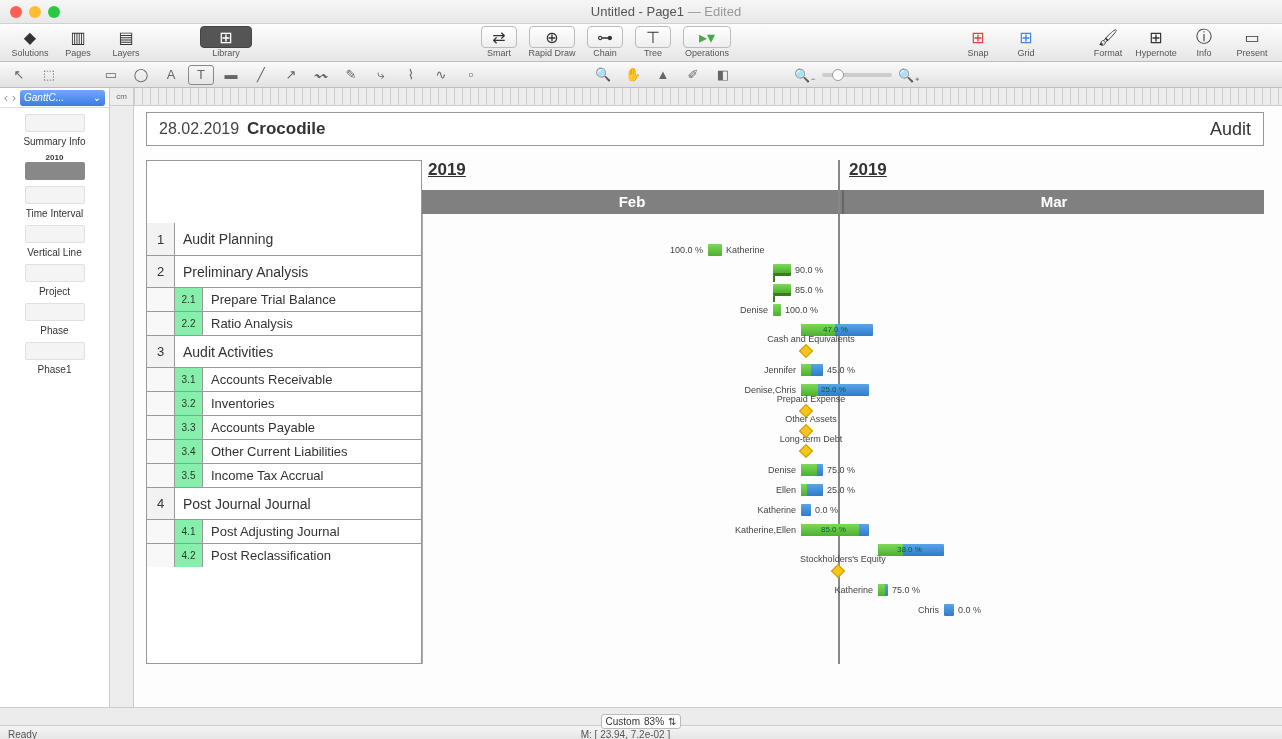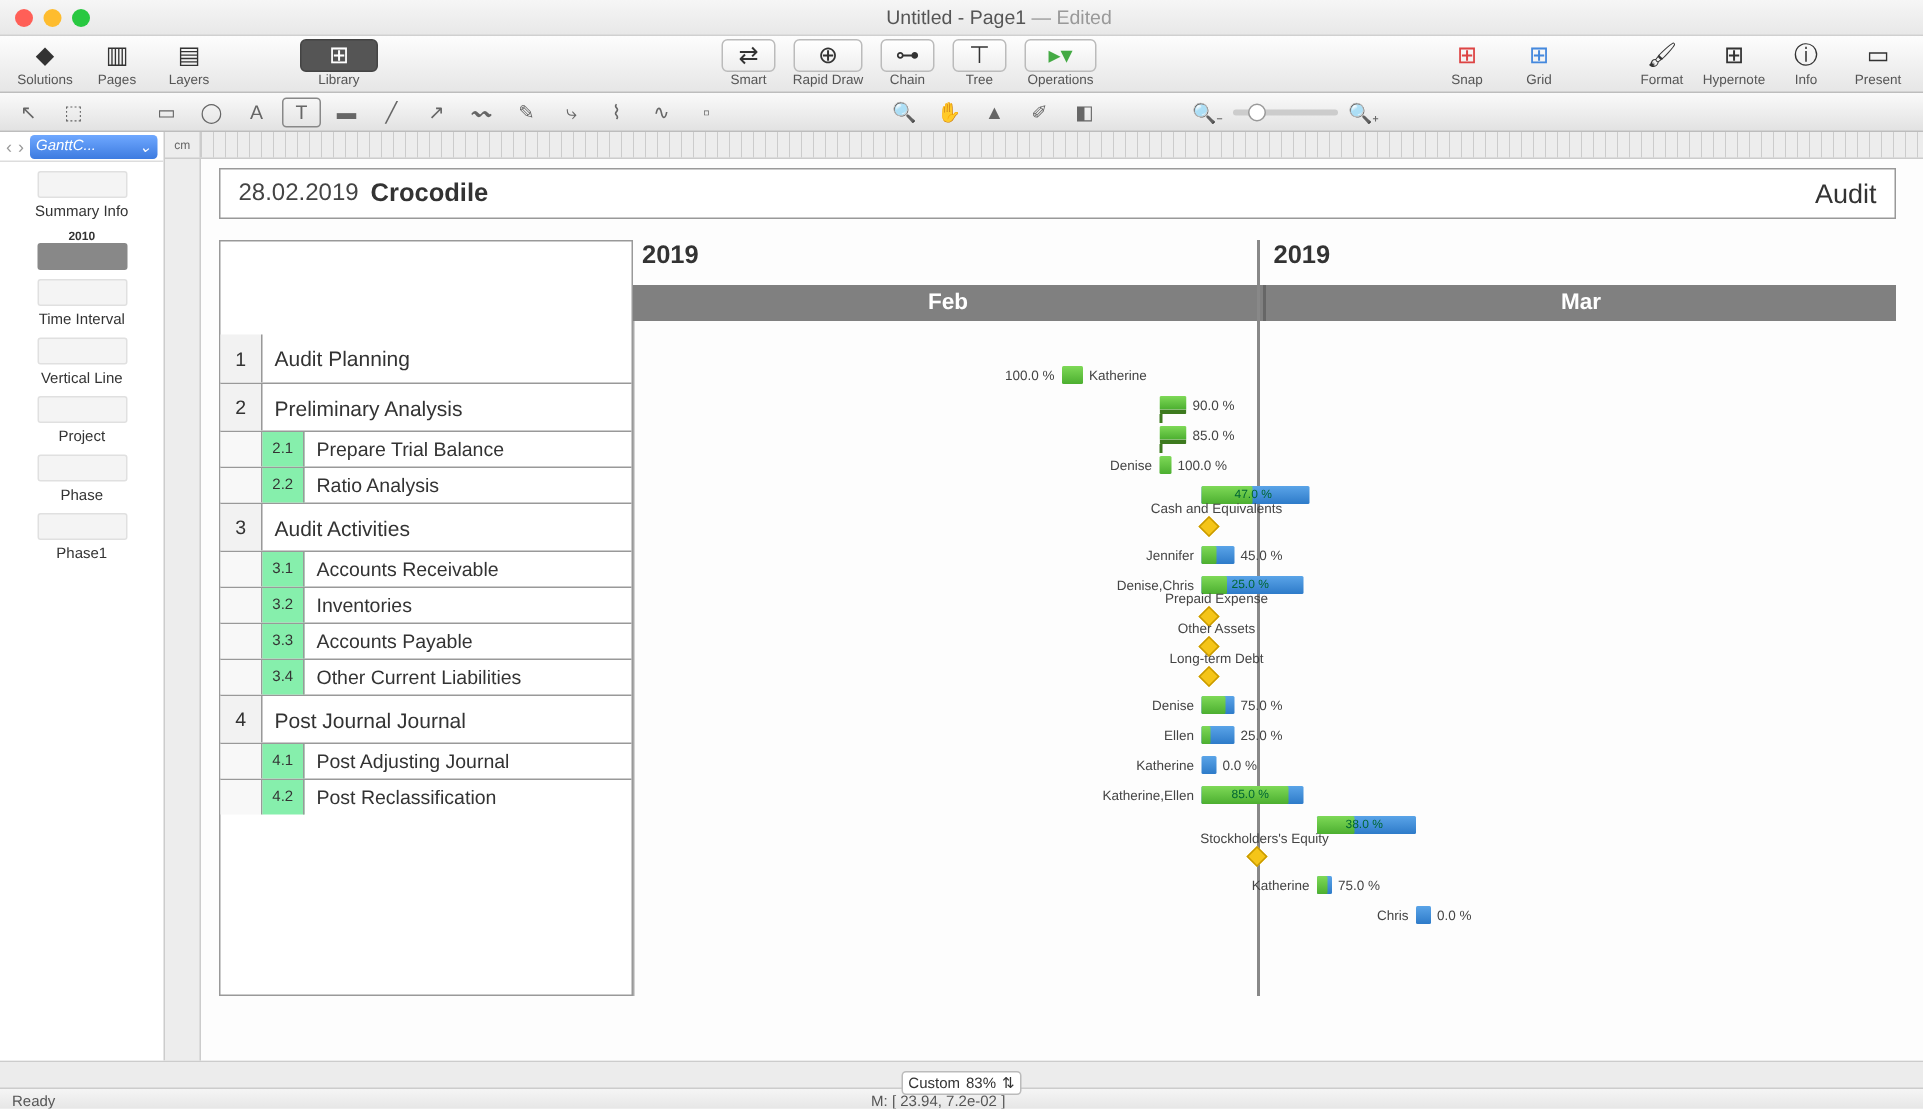--- a/index.html
+++ b/index.html
@@ -63,21 +63,21 @@
 .taskrow .num { width:28px; display:flex; align-items:center; justify-content:center; border-right:1px solid #999; background:#f2f2f2; font-size:13px; }
 .taskrow .sub { width:28px; border-right:1px solid #999; background:#f8f8f8; }
 .taskrow .snum { width:28px; display:flex; align-items:center; justify-content:center; border-right:1px solid #999; background:#86efac; font-size:10px; }
 .taskrow .txt { flex:1; display:flex; align-items:center; padding:0 8px; font-size:13px; }
 .taskrow.hdr { height:32px; }
 .taskrow.hdr .txt{font-size:14px}
 .taskrow.sub2 { height:24px; }
 
 .chartarea { flex:1; position:relative; }
 .yearrow { display:flex; height:30px; }
-.yearrow .y { flex:1; font-weight:700; font-size:17px; padding-left:6px; }
+.yearrow .y { flex:1; font-weight:700; font-size:17px; padding-left:6px;text-decoration:underline; }
 .monthrow { display:flex; height:24px; background:#808080; color:#fff; font-weight:600; font-size:15px; }
 .monthrow .m { flex:1; text-align:center; line-height:24px; }
 .monthrow .m:first-child{border-right:2px solid #666}
 .chartbody { position:relative; border-left:1px solid #aaa; height:450px; }
 .vline { position:absolute; top:-54px; bottom:0; width:2px; background:#888; left:415px; }
 
 .bar { position:absolute; height:12px; border-radius:1px; }
 .bar.green{background:linear-gradient(#7ed957,#4caf30)}
 .bar.blue{background:linear-gradient(#5aa4e8,#2e7bc9)}
 .diamond { position:absolute; width:10px; height:10px; background:#f5c518; transform:rotate(45deg); border:1px solid #c99a00; }
@@ -316,20 +316,25 @@
                   </div>
                   <div class="taskrow sub2">
                     <div class="sub"></div>
                     <div class="snum">3.3</div>
                     <div class="txt">Accounts Payable</div>
                   </div>
                   <div class="taskrow sub2">
                     <div class="sub"></div>
                     <div class="snum">3.4</div>
                     <div class="txt">Other Current Liabilities</div>
+                  </div>
+                  <div class="taskrow sub2">
+                    <div class="sub"></div>
+                    <div class="snum">3.5</div>
+                    <div class="txt">Income Tax  Accrual</div>
                   </div>
                   <div class="taskrow hdr">
                     <div class="num">4</div>
                     <div class="txt">Post Journal Journal</div>
                   </div>
                   <div class="taskrow sub2">
                     <div class="sub"></div>
                     <div class="snum">4.1</div>
                     <div class="txt">Post Adjusting Journal</div>
                   </div>

